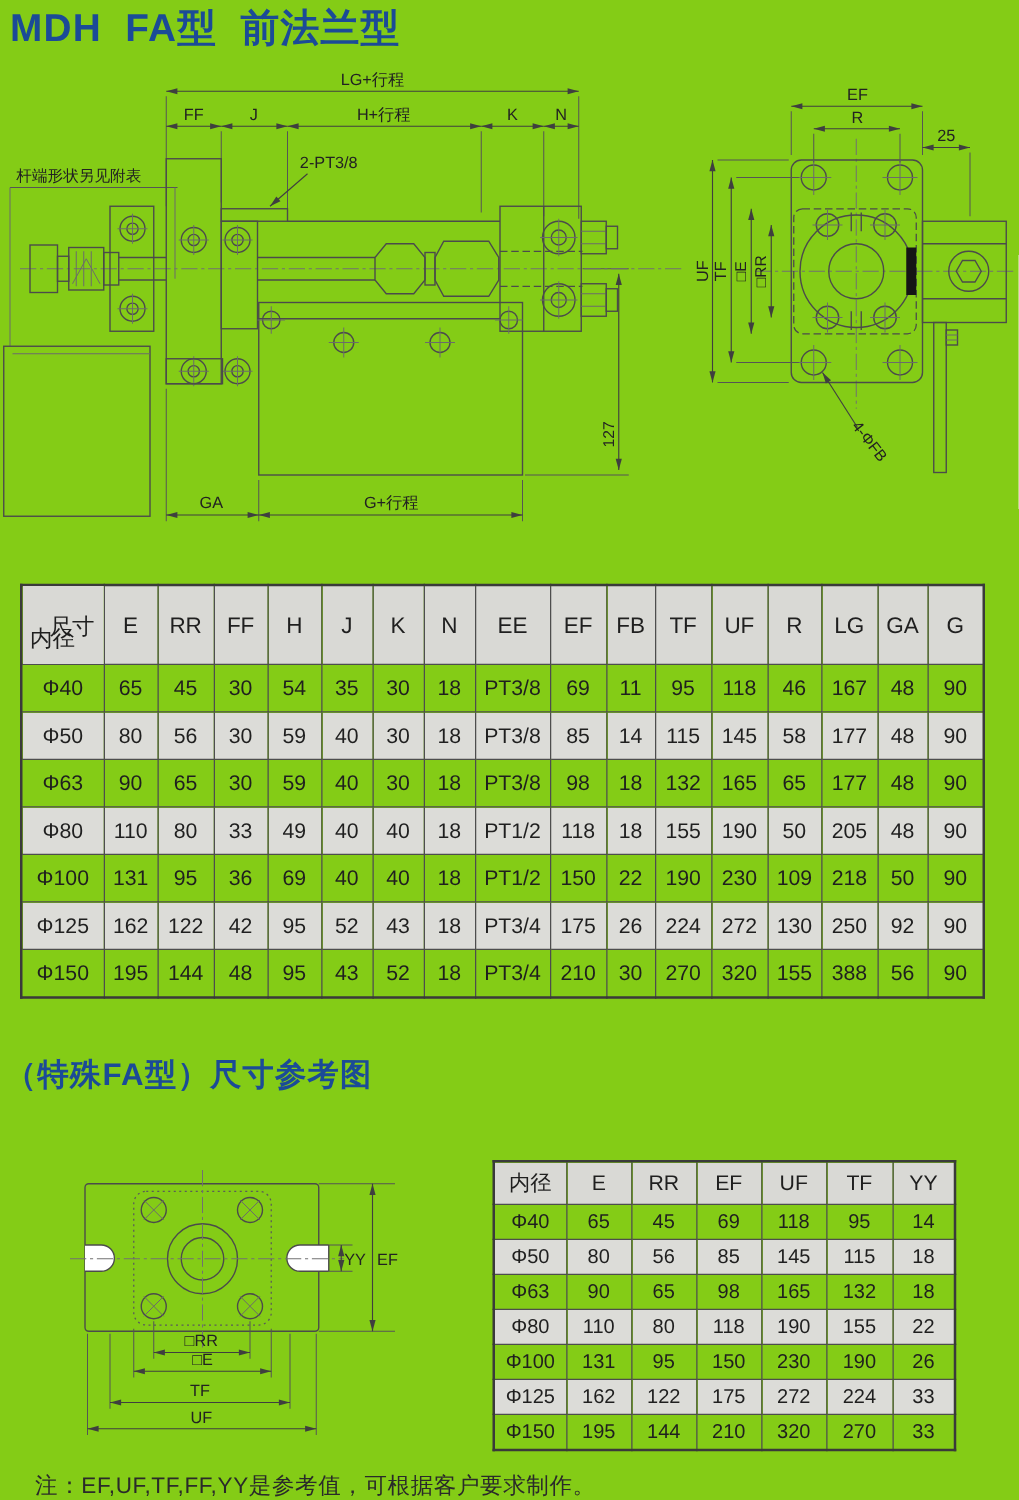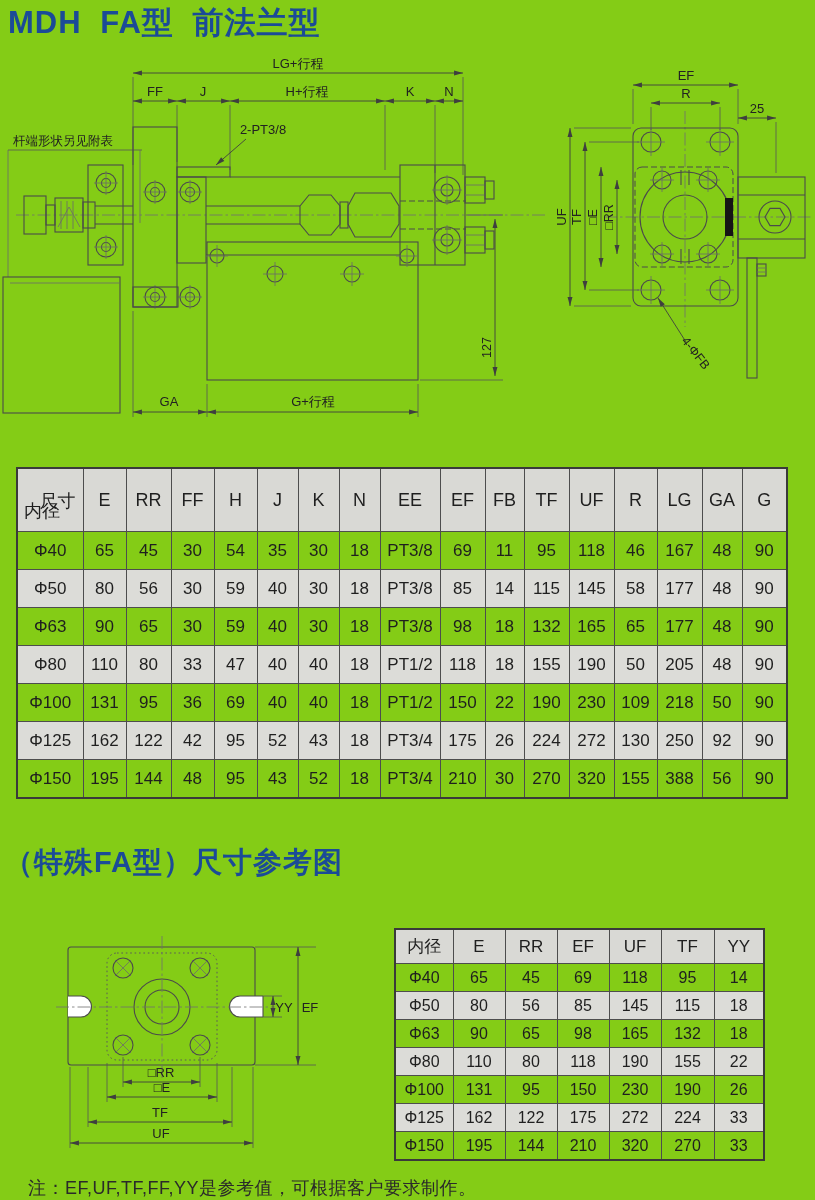--- a/index.html
+++ b/index.html
@@ -1,20 +1,20 @@
 <!DOCTYPE html>
 <html><head>
 <meta charset="utf-8">
 <style>
   html,body{margin:0;padding:0;background:#fff;}
   .page{position:relative;width:815px;height:1200px;background:#84cc16;overflow:hidden;
         font-family:"Liberation Sans",sans-serif;}
   .title1{position:absolute;left:8px;top:2px;font-size:31px;font-weight:bold;
           color:#1b4b97;word-spacing:9px;letter-spacing:1px;}
-  .title2{position:absolute;left:4px;top:843px;font-size:29px;font-weight:bold;
+  .title2{position:absolute;left:4px;top:843px;font-size:25px;font-weight:bold;
           color:#1b4b97;letter-spacing:1px;text-align:right;}
   .note{position:absolute;left:28px;top:1176px;font-size:18px;color:#2a2a2a;letter-spacing:.5px;}
 
   table{border-collapse:collapse;table-layout:fixed;border:2px solid #3a3a3a;position:absolute;}
   td,th{border:1px solid #4d4d4d;text-align:center;vertical-align:middle;color:#1f1f1f;
         font-weight:normal;padding:0;overflow:hidden;}
   #t1{left:16px;top:467px;width:770px;}
   #t2{left:394px;top:928px;width:369px;}
   #t1 th{height:62px;font-size:18px;background:#d9d9d5;}
   #t1 td{height:37px;font-size:17px;}
@@ -365,21 +365,21 @@
           <td>65</td>
           <td>177</td>
           <td>48</td>
           <td>90</td>
         </tr>
         <tr>
           <td>Φ80</td>
           <td>110</td>
           <td>80</td>
           <td>33</td>
-          <td>47</td>
+          <td>49</td>
           <td>40</td>
           <td>40</td>
           <td>18</td>
           <td>PT1/2</td>
           <td>118</td>
           <td>18</td>
           <td>155</td>
           <td>190</td>
           <td>50</td>
           <td>205</td>

